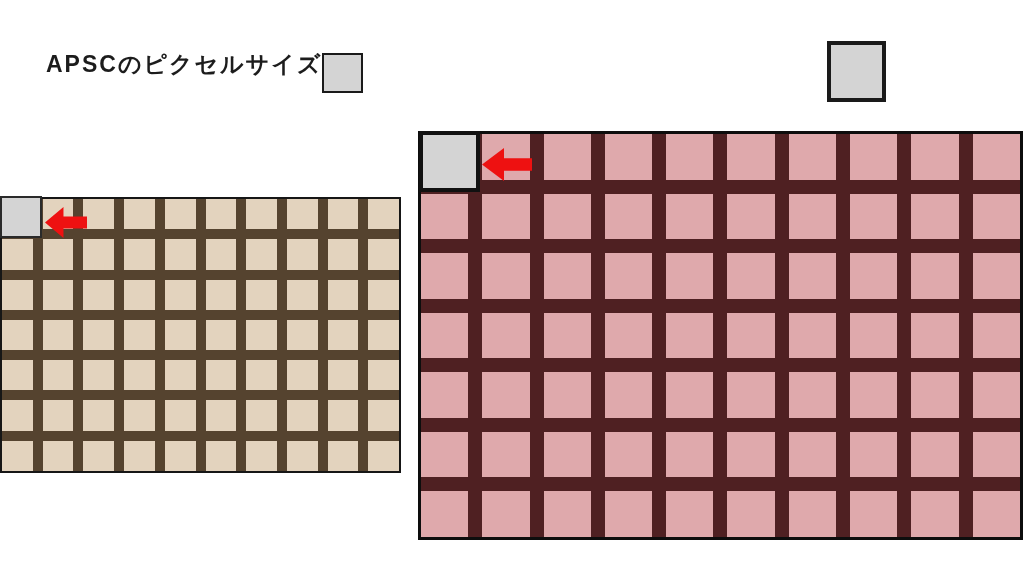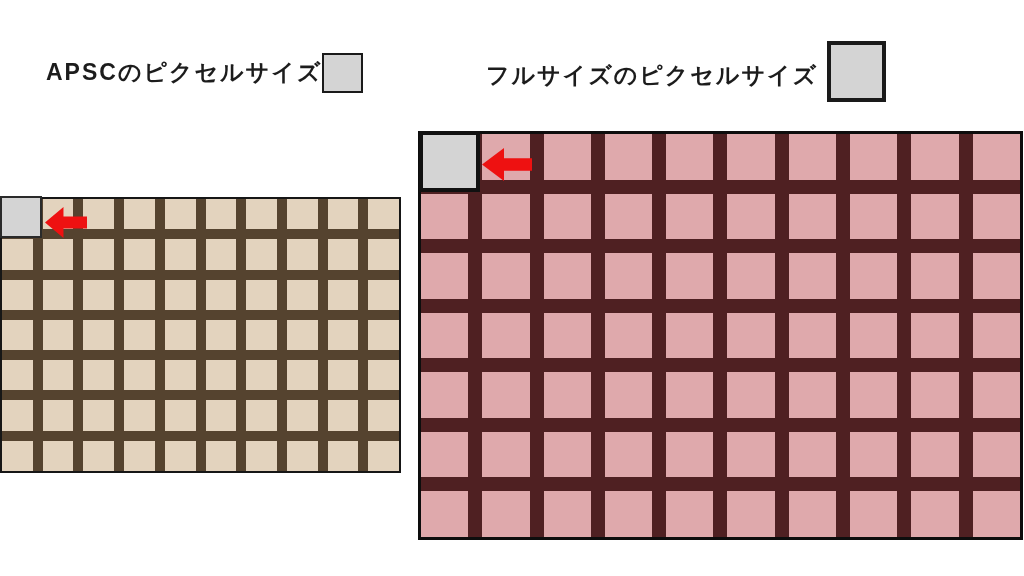--- a/index.html
+++ b/index.html
@@ -18,21 +18,21 @@
 
   
   .title {
     position: absolute;
     color: #1c1c1c;
     font-size: 23px;
     font-weight: bold;
     letter-spacing: 2px;
     white-space: nowrap;
   }
-  .title-apsc { left: 46px;  top: 57px; }
+  .title-apsc { left: 46px;  top: 49px; }
   .title-full { left: 486px; top: 60px; }
 
   
   .swatch {
     position: absolute;
     box-sizing: border-box;
     background: var(--swatch-fill, #d4d4d4);
   }
   .swatch-small {
     left: 322px; top: 53px;
@@ -119,21 +119,20 @@
   }
 </style>
 </head>
 <body>
 
 <div class="canvas">
 
   <div class="title title-apsc">APSCのピクセルサイズ</div>
   <div class="swatch swatch-small"></div>
 
-  <div class="title title-full">フルサイズのピクセルサイズ</div>
   <div class="swatch swatch-large"></div>
 
   <div class="sensor-grid grid-apsc" style="grid-template-columns: repeat(10, 1fr); grid-template-rows: repeat(7, 1fr); background: rgb(85, 67, 47); border-color: rgb(22, 22, 22);">
       <div class="cell" style="background: rgb(227, 211, 190);"></div>
       <div class="cell" style="background: rgb(227, 211, 190);"></div>
       <div class="cell" style="background: rgb(227, 211, 190);"></div>
       <div class="cell" style="background: rgb(227, 211, 190);"></div>
       <div class="cell" style="background: rgb(227, 211, 190);"></div>
       <div class="cell" style="background: rgb(227, 211, 190);"></div>
       <div class="cell" style="background: rgb(227, 211, 190);"></div>

